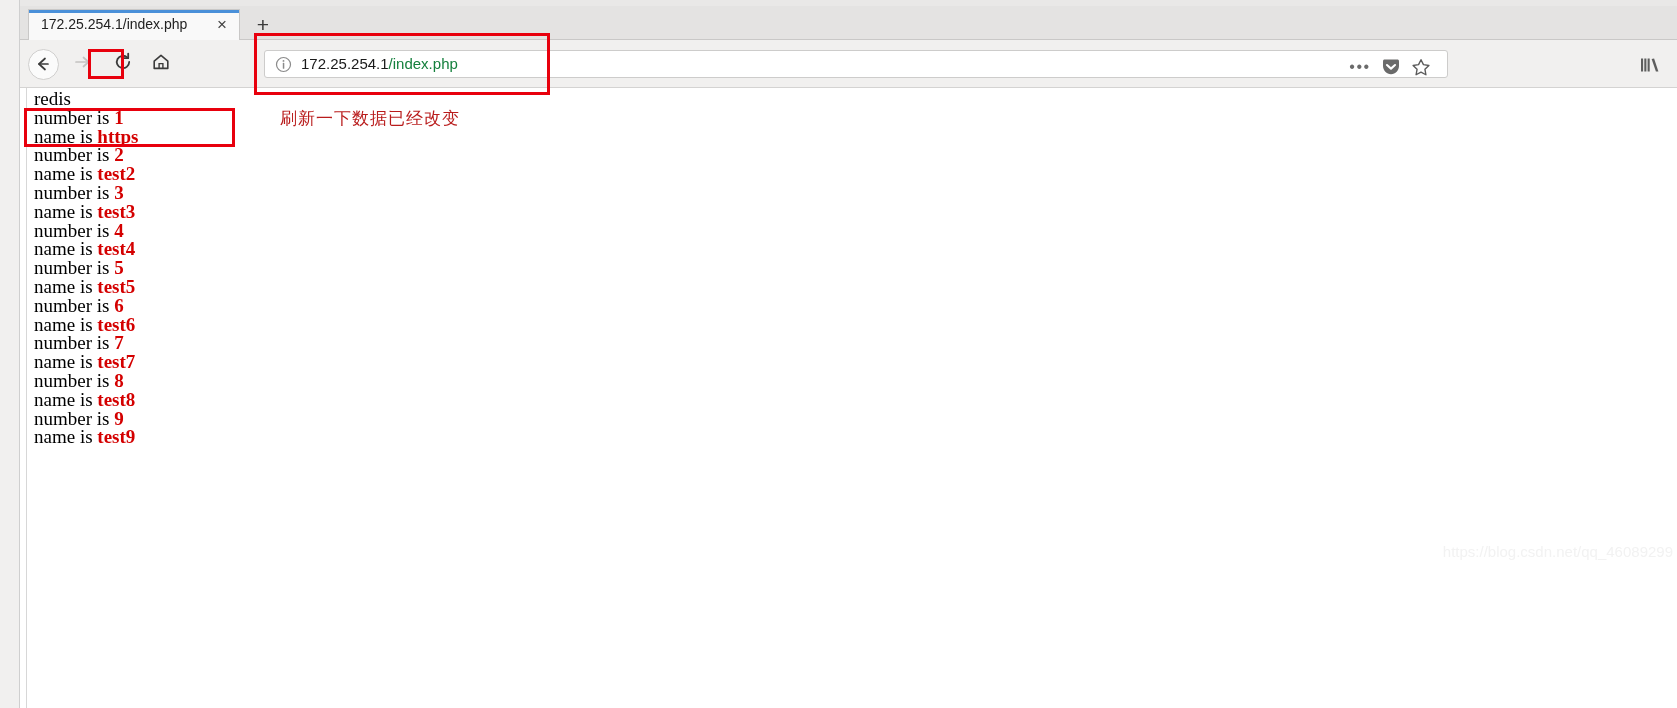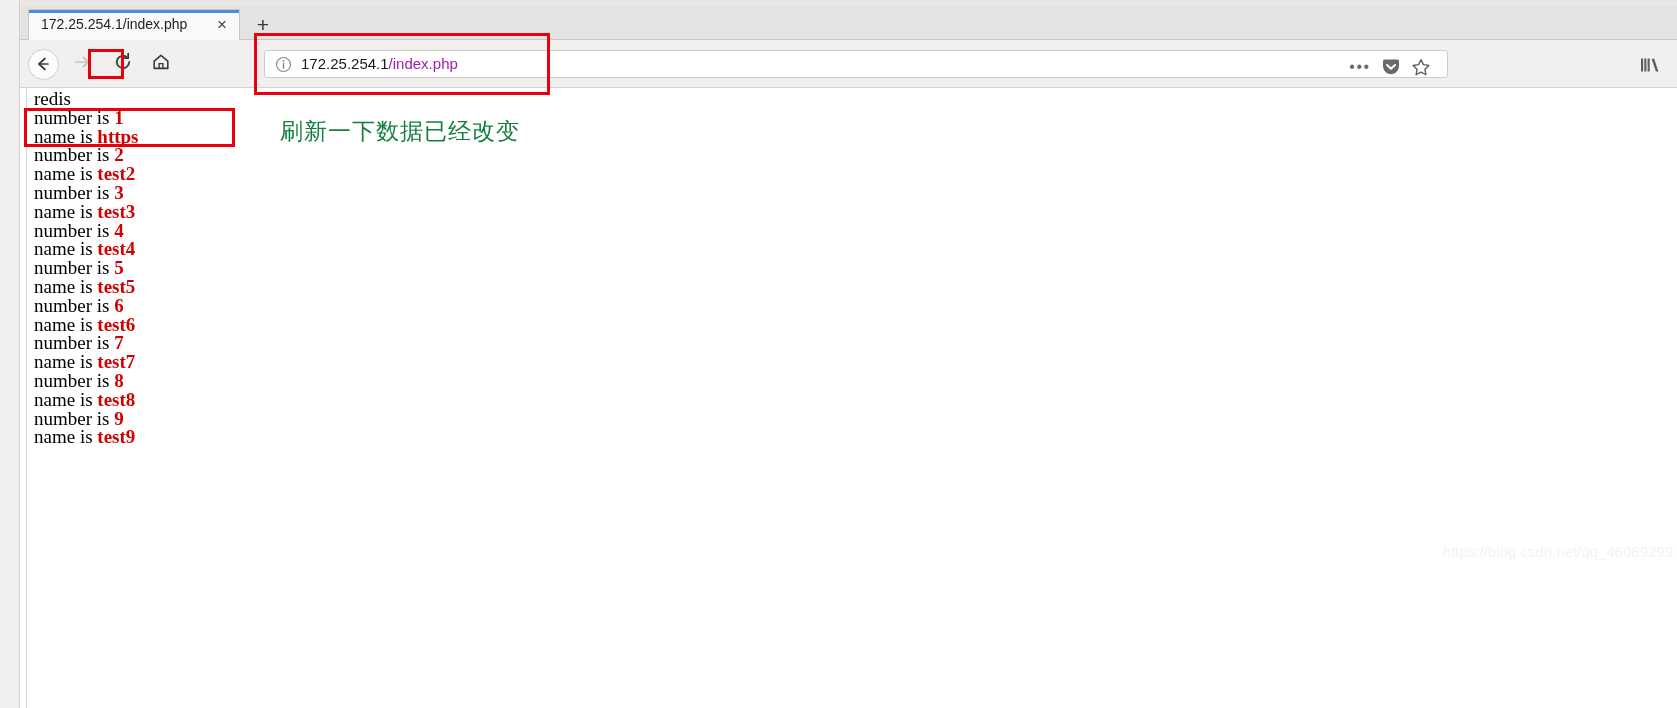--- a/index.html
+++ b/index.html
@@ -149,21 +149,21 @@
     left: 10px; top: 5px;
     width: 17px; height: 17px;
   }
   #url-text {
     position: absolute;
     left: 36px; top: 4px;
     font-size: 15px;
     color: #1a1a1a;
     white-space: nowrap;
   }
-  #url-text .url-path { color: #a21caf; }
+  #url-text .url-path { color: #15803d; }
 
   .urlbar-icon {
     position: absolute;
     top: 6px;
     height: 20px;
     display: flex;
     align-items: center;
     justify-content: center;
     cursor: pointer;
   }
@@ -218,24 +218,24 @@
     border: 3px solid #e8000d;
     box-sizing: border-box;
     pointer-events: none;
   }
   #anno-box-reload  { left: 88px;  top: 49px;  width: 36px;  height: 30px; }
   #anno-box-urlbar  { left: 254px; top: 33px;  width: 296px; height: 62px; }
   #anno-box-firstrow{ left: 24px;  top: 108px; width: 211px; height: 39px; }
 
   #anno-text {
     position: absolute;
-    left: 280px; top: 116px;
+    left: 280px; top: 107px;
     font-family: "DejaVu Sans", sans-serif;
-    font-size: 23px;
-    color: #15803d;
+    font-size: 17px;
+    color: #b91c1c;
     letter-spacing: 1px;
     white-space: nowrap;
   }
 
   #watermark {
     position: absolute;
     right: 4px; bottom: 4px;
     font-family: "Liberation Sans", sans-serif;
     font-size: 15px;
     color: #f2f2f2;

